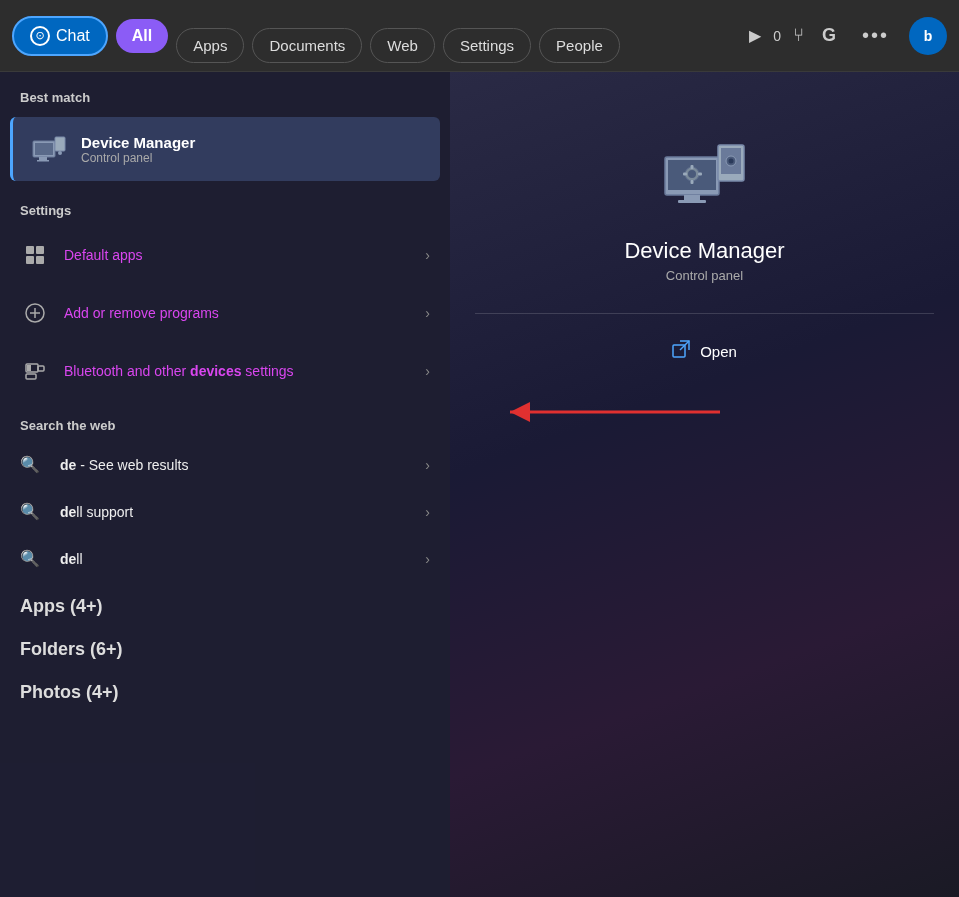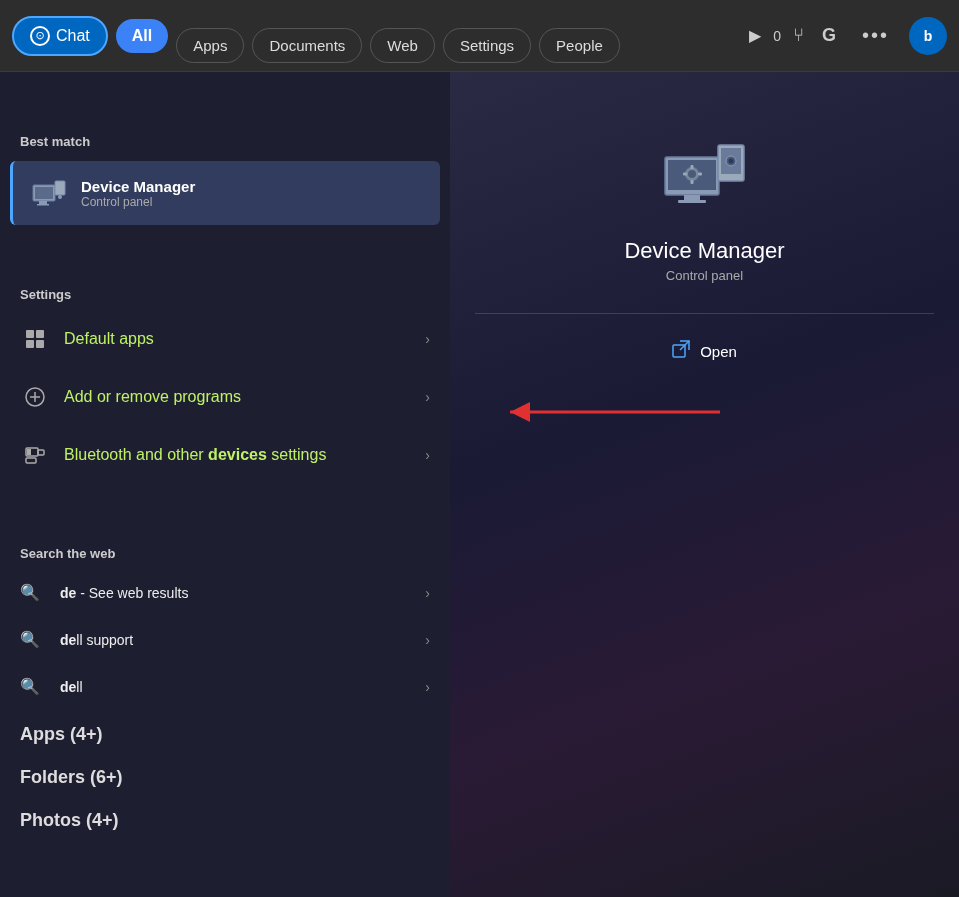--- a/index.html
+++ b/index.html
@@ -44,21 +44,21 @@
       height: 20px;
       border: 2px solid #fff;
       border-radius: 50%;
       display: flex;
       align-items: center;
       justify-content: center;
       font-size: 11px;
     }
 
     .tab-all {
-      background: #3b82f6;
+      background: #8b5cf6;
       border: none;
       border-radius: 20px;
       padding: 8px 16px;
       cursor: pointer;
       font-size: 16px;
       font-weight: 600;
       color: #fff;
     }
 
     .tab-btn {
@@ -92,21 +92,20 @@
       background: rgba(30, 30, 50, 0.92);
       overflow-y: auto;
       padding-bottom: 20px;
     }
 
     .section-label {
       padding: 18px 20px 8px 20px;
       font-size: 13px;
       font-weight: 600;
       color: #ccc;
-      margin-top: 44px;
     }
 
     
     .best-match-item {
       display: flex;
       align-items: center;
       gap: 14px;
       padding: 14px 18px;
       margin: 4px 10px;
       background: rgba(70, 90, 140, 0.5);
@@ -150,23 +149,23 @@
       height: 30px;
       display: flex;
       align-items: center;
       justify-content: center;
       font-size: 16px;
       color: #bbb;
     }
 
     .settings-item .item-text {
       flex: 1;
-      font-size: 16px;
+      font-size: 14px;
       font-weight: 400;
-      color: #bef264;
+      color: #d946ef;
     }
 
     .settings-item .item-text strong { font-weight: 700; }
 
     .settings-item .chevron {
       font-size: 14px;
       color: #888;
     }
 
     

